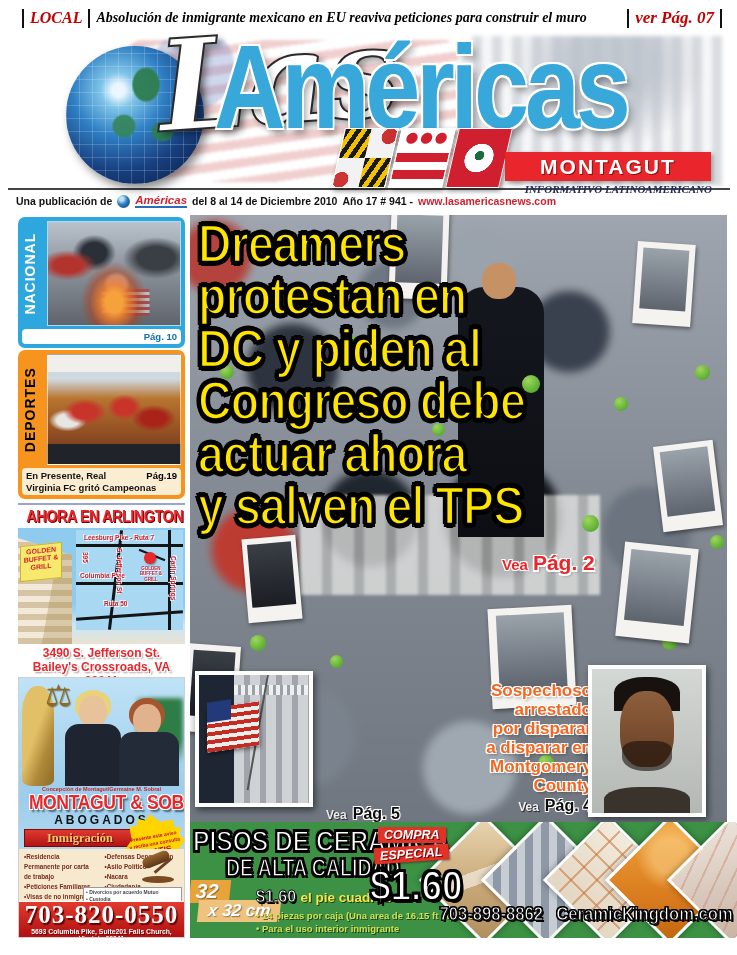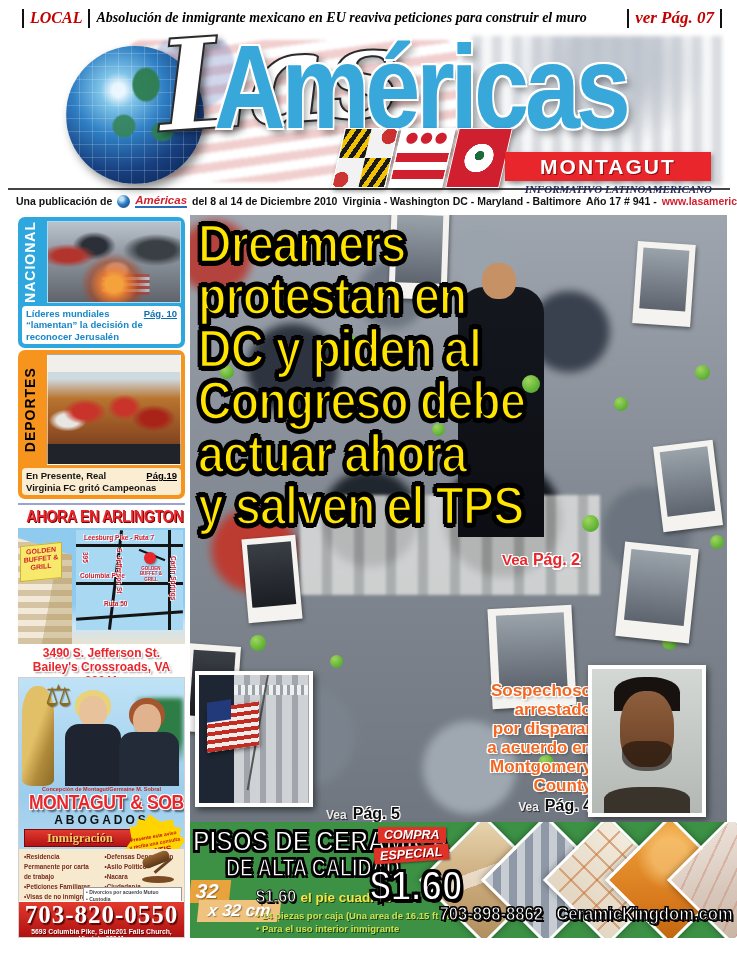--- a/index.html
+++ b/index.html
@@ -73,21 +73,21 @@
   .pub-logo { color:#D01F2E; font-size:11.5px; font-style:italic; border-bottom:2px solid #2B6CB8; }
   .pub-site { color:#D01F2E; }
 
   
   .side-card { left:18px; width:167px; border-radius:7px; padding:4px; display:grid;
     grid-template-columns:22px 1fr; grid-template-rows:1fr auto; gap:3px; }
   .v-label { writing-mode:vertical-rl; transform:rotate(180deg); font-weight:bold; font-size:14px;
     letter-spacing:1px; text-align:center; }
   .side-photo { border:1px solid rgba(255,255,255,.6); }
   .side-cap { grid-column:1 / span 2; border-radius:4px; padding:2px 4px; font-size:9.5px; font-weight:bold; line-height:1.2; }
-  .side-cap b { float:right; margin-left:4px;text-decoration:underline; }
+  .side-cap b { float:right; margin-left:4px; }
 
   .nacional { top:217px; height:131px; background:#2EA7DE; }
   .nacional .v-label { color:#fff; }
   .nacional .side-photo { background:
       radial-gradient(ellipse at 50% 78%, #F5A23C 0 9%, rgba(232,118,43,.85) 16%, rgba(180,60,20,.5) 26%, transparent 36%),
       radial-gradient(ellipse at 52% 60%, rgba(240,240,240,.8) 0 9%, transparent 14%),
       repeating-linear-gradient(0deg, rgba(200,40,40,.5) 0 3px, rgba(255,255,255,.5) 3px 6px) ,
       radial-gradient(ellipse at 15% 42%, #B3342C 0 9%, transparent 18%),
       radial-gradient(ellipse at 82% 35%, #3a3f45 0 12%, transparent 22%),
       radial-gradient(ellipse at 35% 30%, #2b3038 0 10%, transparent 18%),
@@ -208,21 +208,21 @@
     background:linear-gradient(#9aa2aa, #5d646e); }
   .poster.dark::after { background:linear-gradient(#3a3f46, #1a1d22); }
 
   .headline { position:absolute; left:8px; top:2px; }
   .hl-line { font-size:54px; font-weight:bold; color:#FFE500; line-height:.97; white-space:nowrap; letter-spacing:-1px;
     transform:scaleX(.86); transform-origin:left; -webkit-text-stroke:2.5px #000;
     text-shadow:3px 3px 0 #000, -3px -3px 0 #000, 3px -3px 0 #000, -3px 3px 0 #000, 0 4px 0 #000, 4px 0 0 #000, 0 -4px 0 #000, -4px 0 0 #000; }
   .vea-red { position:absolute; left:312px; top:336px; display:flex; align-items:baseline; gap:5px; }
   .vea-red .v { font-size:15px; font-weight:bold; color:#E8262C;
     text-shadow:1px 1px 0 #fff, -1px -1px 0 #fff, 1px -1px 0 #fff, -1px 1px 0 #fff; }
-  .vea-red .p { font-size:16px; font-weight:bold; color:#E8262C;
+  .vea-red .p { font-size:21px; font-weight:bold; color:#E8262C;
     text-shadow:1.5px 1.5px 0 #fff, -1.5px -1.5px 0 #fff, 1.5px -1.5px 0 #fff, -1.5px 1.5px 0 #fff, 2px 2px 3px rgba(0,0,0,.4); }
 
   .capitol { position:absolute; left:5px; top:456px; width:118px; height:136px; border:4px solid #fff;
     background:#1E2633; box-shadow:2px 3px 7px rgba(0,0,0,.55); overflow:hidden; }
   .cap-bldg { position:absolute; right:0; top:0; width:68%; height:100%; opacity:.95;
     background:repeating-linear-gradient(90deg, #D8DBDE 0 10px, #A8ACB2 10px 16px); }
   .cap-rail { position:absolute; right:0; top:10px; width:68%; height:10px;
     background:repeating-linear-gradient(90deg, #EDEFF1 0 4px, #9CA1A8 4px 7px); }
   .cap-flag { position:absolute; left:8px; top:30px; width:52px; height:44px; transform:skewY(-8deg);
     background:repeating-linear-gradient(180deg, #C42B22 0 4px, #EDEDEA 4px 8px); box-shadow:1px 2px 4px rgba(0,0,0,.5); }
@@ -323,31 +323,29 @@
   </div>
   <div class="news-bar">MONTAGUT</div>
   <div class="tagline">INFORMATIVO LATINOAMERICANO</div>
 </div>
 
 <div class="abs publine">
   <span>Una publicación de</span>
   <span class="mini-globe"></span>
   <span class="pub-logo">Américas</span>
   <span>del 8 al 14 de Diciembre 2010</span>
-  <span>Virginia - Washington DC - Maryland - Baltimore</span>
   <span>Año 17  # 941 -</span>
   <span class="pub-site">www.lasamericasnews.com</span>
 </div>
 
 <div class="abs side-card nacional">
   <span class="v-label">NACIONAL</span>
   <div class="side-photo"></div>
   <div class="side-cap">
     <b>Pág. 10</b>
-    <span>Líderes mundiales “lamentan” la decisión de reconocer Jerusalén</span>
   </div>
 </div>
 
 <div class="abs side-card deportes">
   <span class="v-label">DEPORTES</span>
   <div class="side-photo"></div>
   <div class="side-cap">
     <b>Pág.19</b>
     <span>En Presente, Real Virginia FC gritó Campeonas</span>
   </div>
@@ -491,21 +489,21 @@
 
   <div class="vea-g">
     <span class="v">Vea</span>
     <span class="p">Pág. 5</span>
   </div>
 
   <div class="orange-story">
     <div class="os-line">Sospechoso</div>
     <div class="os-line">arrestado</div>
     <div class="os-line">por disparar</div>
-    <div class="os-line">a acuerdo en</div>
+    <div class="os-line">a disparar en</div>
     <div class="os-line">Montgomery</div>
     <div class="os-line">County</div>
   </div>
   <div class="vea-o">
     <span class="v">Vea</span>
     <span class="p">Pág. 4</span>
   </div>
 
   <div class="mugshot">
     <div class="mug-hair"></div>

